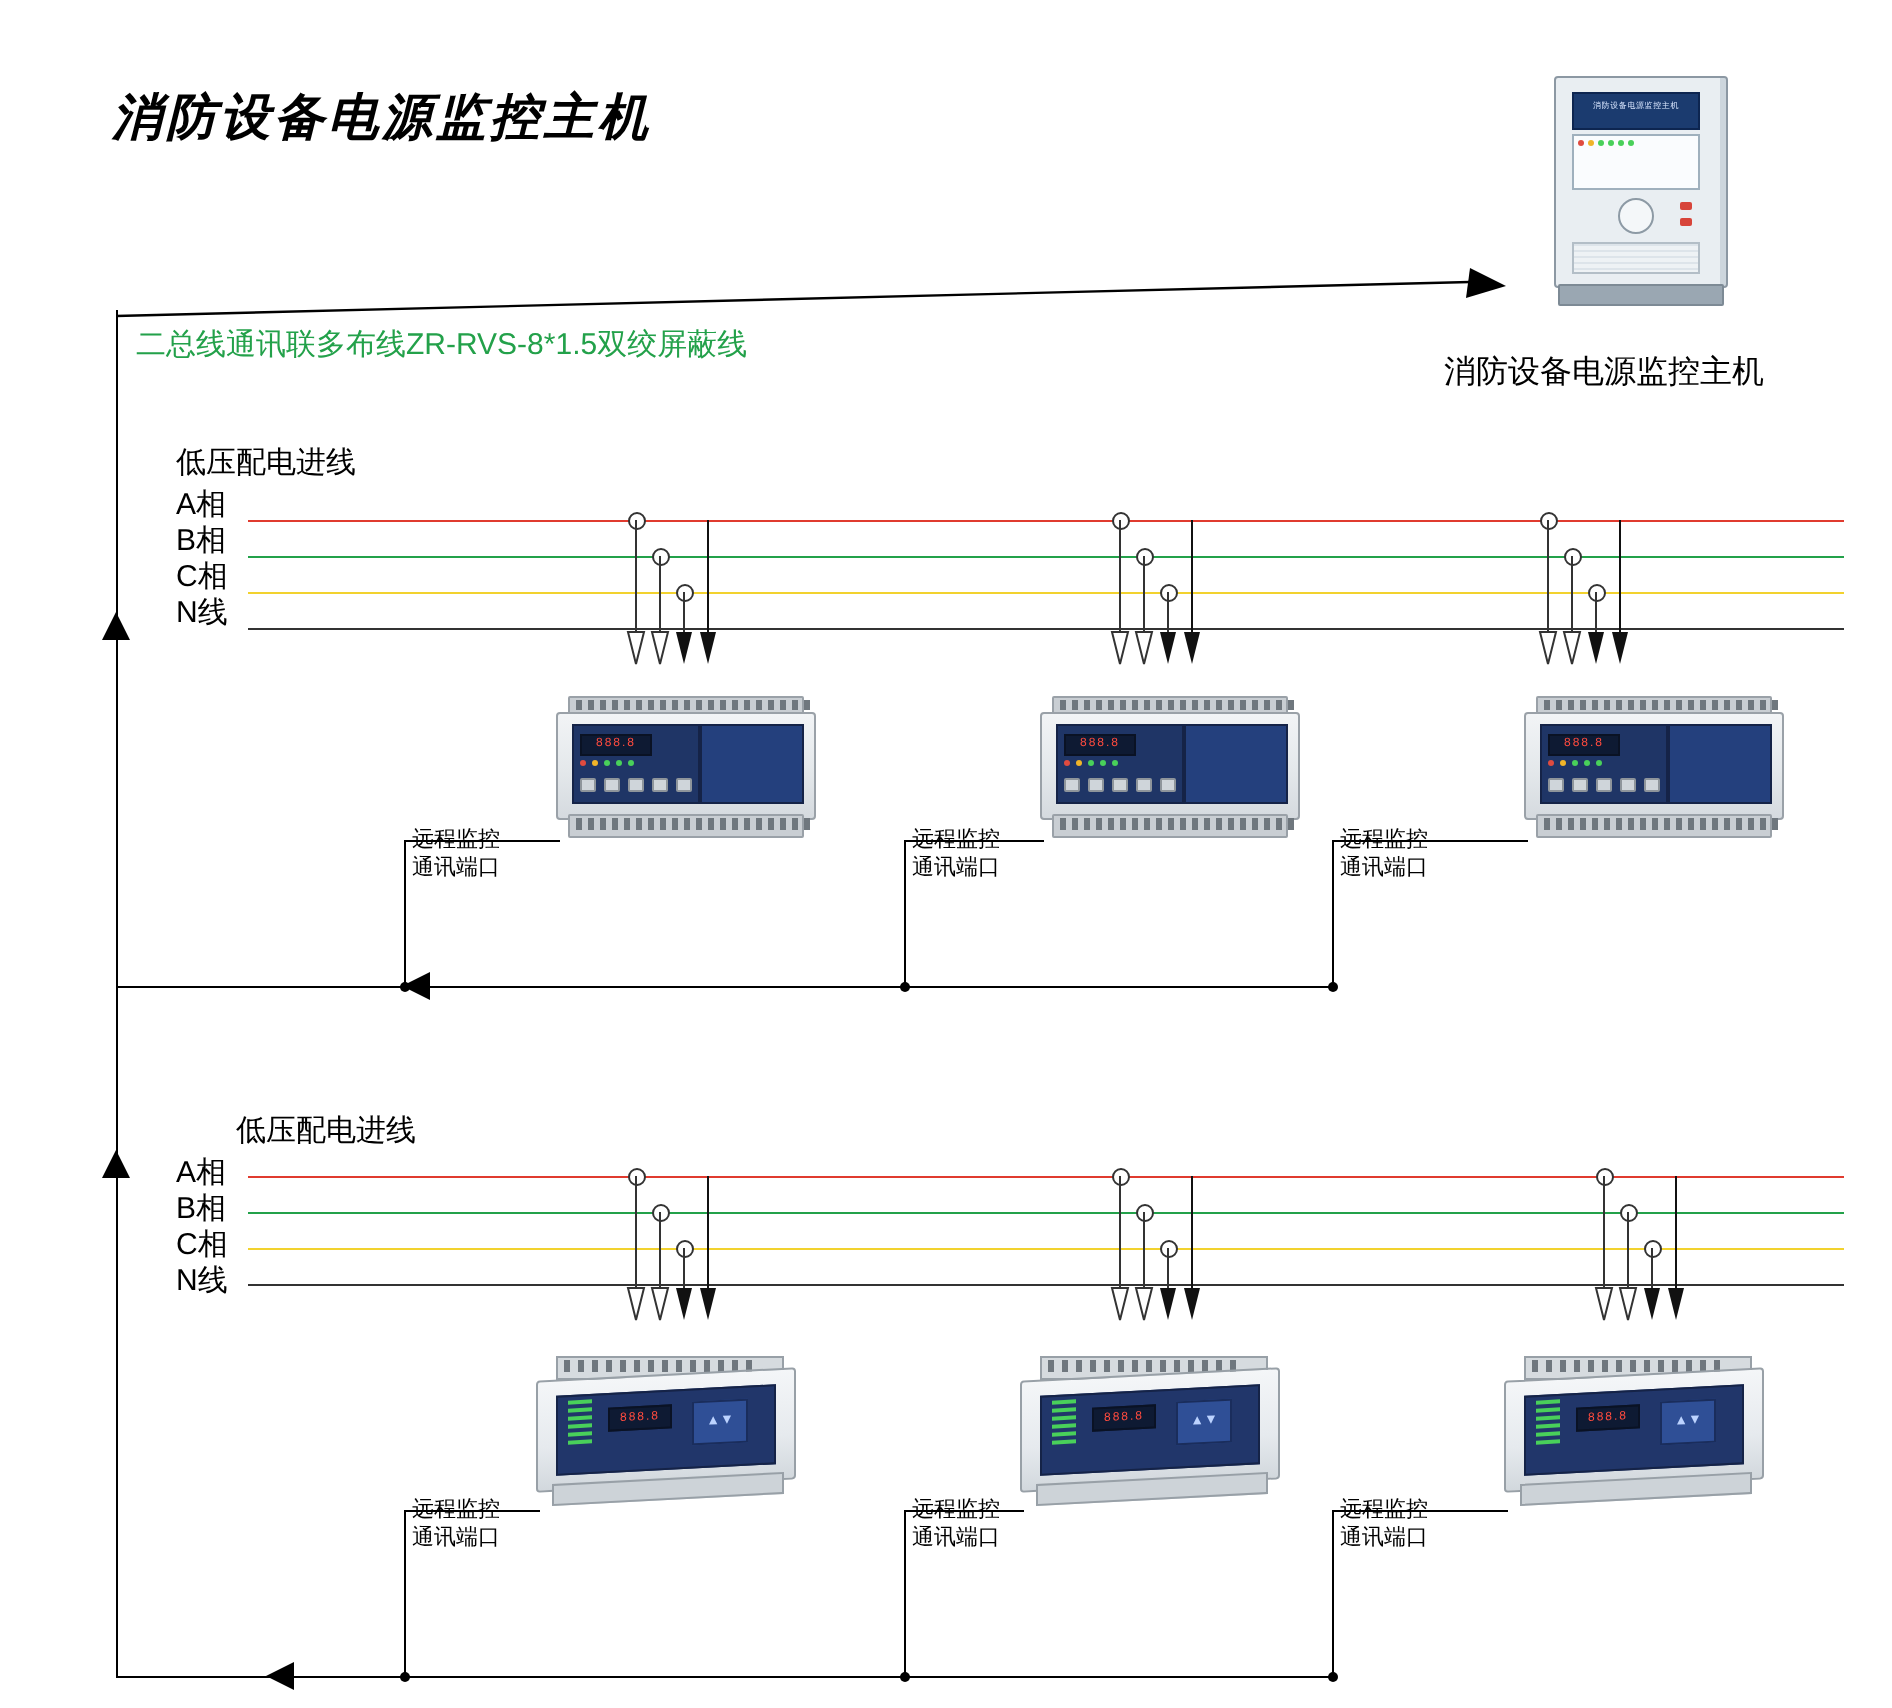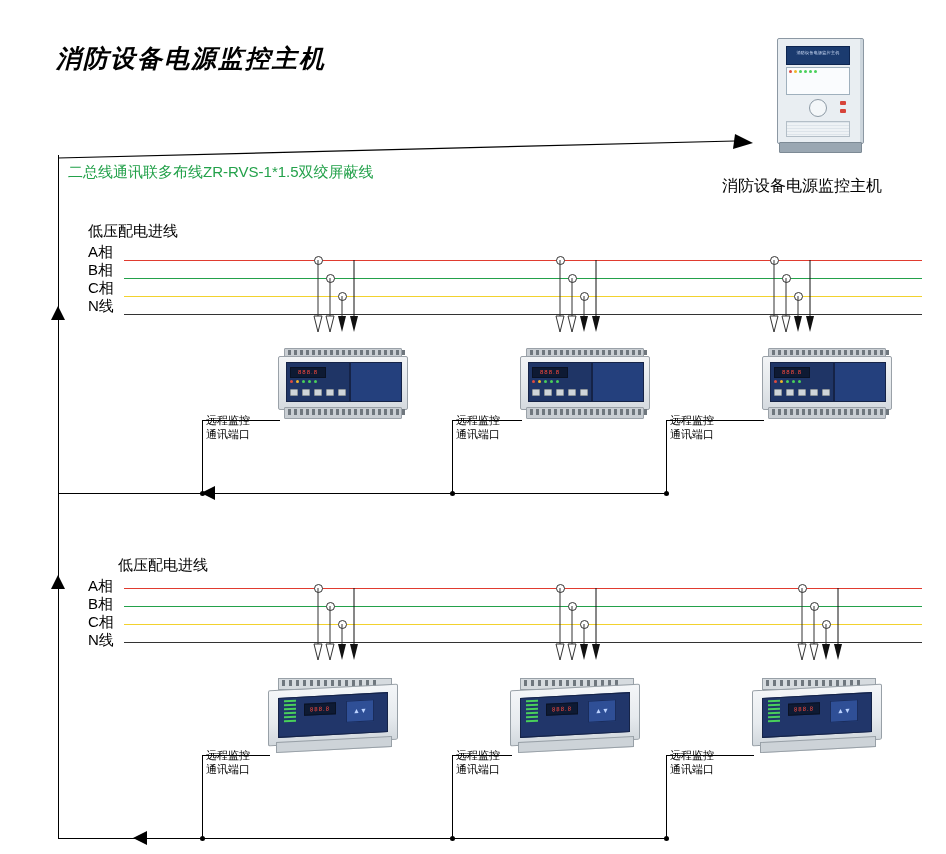--- a/index.html
+++ b/index.html
@@ -339,21 +339,21 @@
       </div>
       <div class="host-knob"></div>
       <div class="host-btn" style="left:62px; top:62px;"></div>
       <div class="host-btn" style="left:62px; top:70px;"></div>
       <div class="host-grill"></div>
     </div>
     <div class="host-base"></div>
   </div>
   <div class="abs host-label">消防设备电源监控主机</div>
 
-  <div class="abs note-green">二总线通讯联多布线ZR-RVS-1*1.5双绞屏蔽线</div>
+  <div class="abs note-green">二总线通讯联多布线ZR-RVS-8*1.5双绞屏蔽线</div>
 
   <svg class="abs" style="left:0; top:120px; width:946px; height:50px;">
     <line x1="58" y1="38" x2="735" y2="21" stroke="#000" stroke-width="1.2"></line>
     <polygon points="735,14 753,23 733,29" fill="#000"></polygon>
   </svg>
 
   <div class="abs vline" style="left:58px; top:155px; height:683px; border-left-color:#000;"></div>
 
   <div class="abs arrow-up" style="left:51px; top:306px;"></div>
   <div class="abs arrow-up" style="left:51px; top:575px;"></div>

